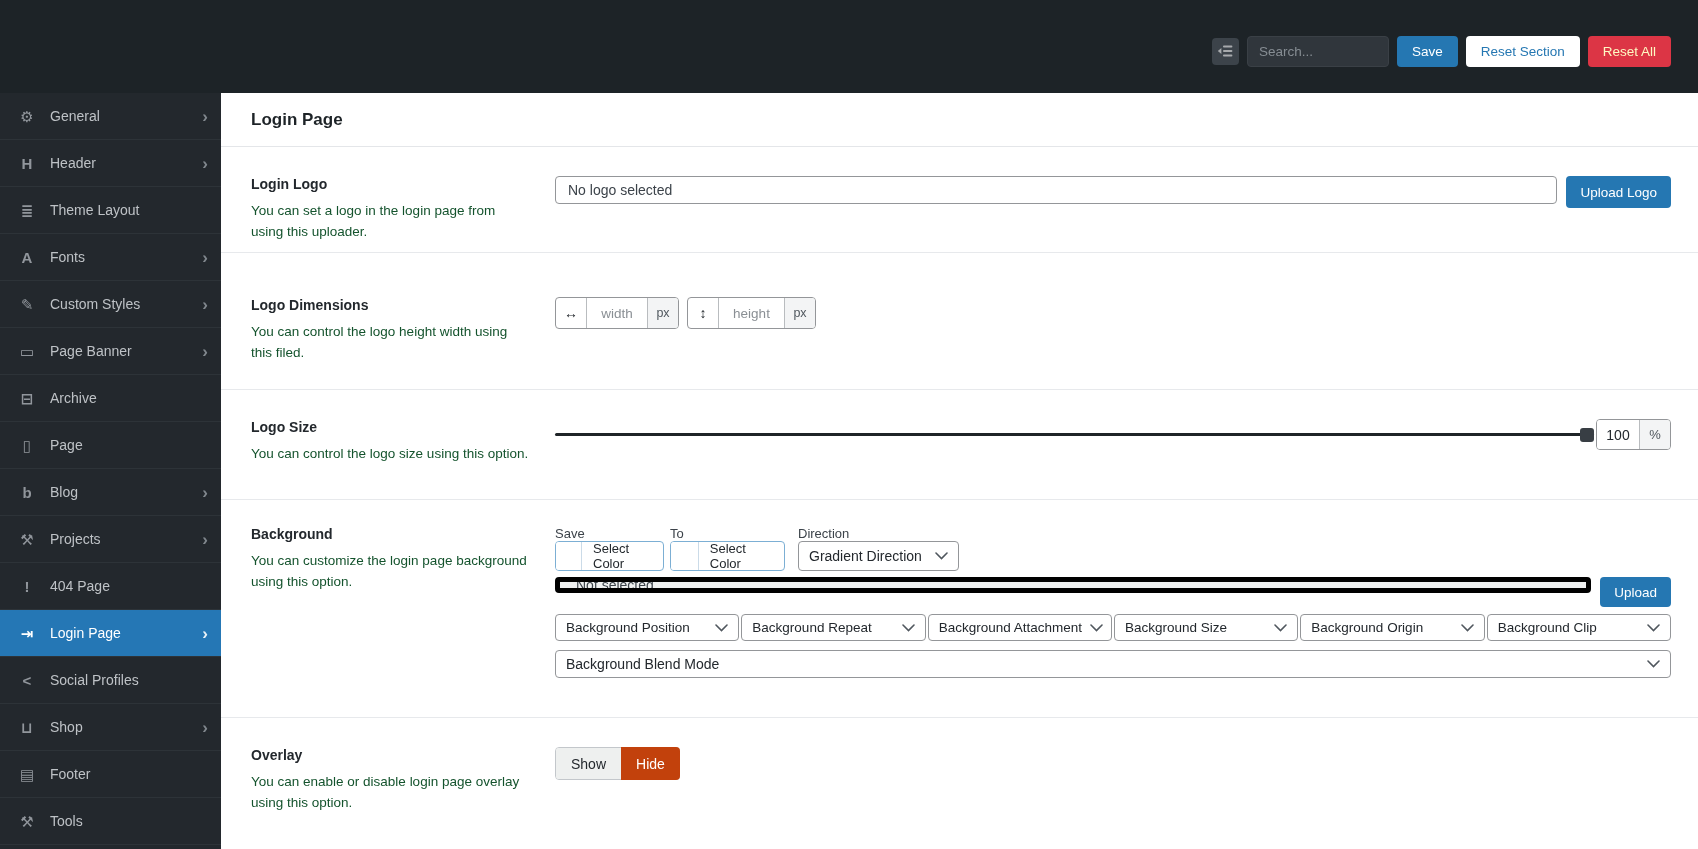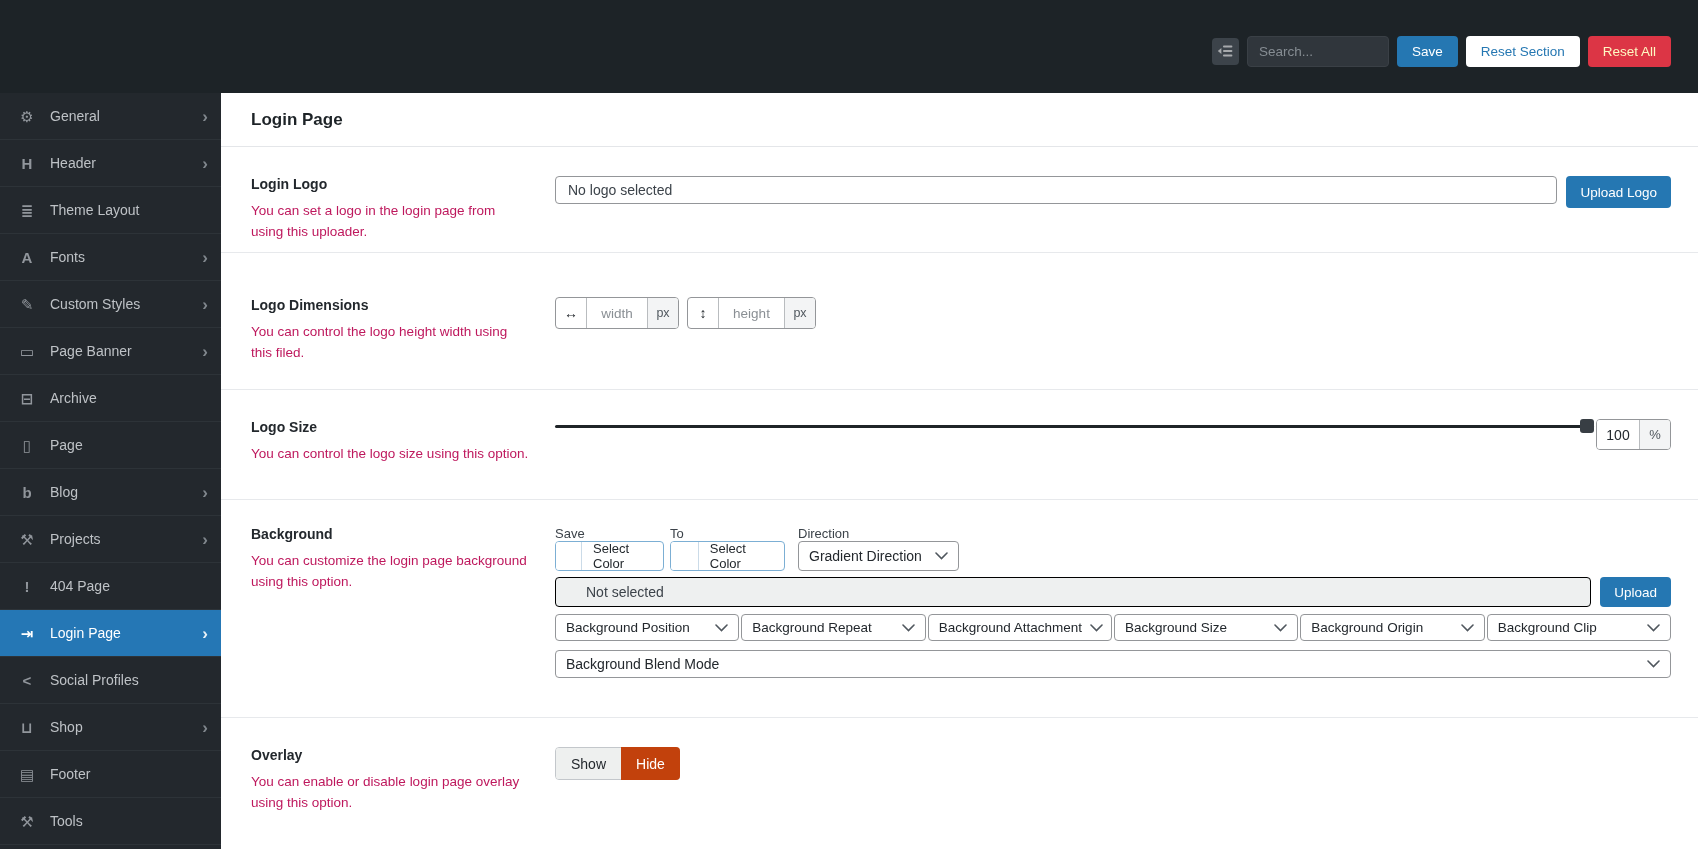--- a/index.html
+++ b/index.html
@@ -38,21 +38,21 @@
   .page-title { font-size:17px; font-weight:700; color:#1d2327; }
 
   .section { display:flex; padding-left:30px; padding-right:27px; border-bottom:1px solid #e7e9ec; }
   .s1 { height:106px; padding-top:29px; }
   .s2 { height:137px; padding-top:44px; }
   .s3 { height:110px; padding-top:29px; }
   .s4 { height:218px; padding-top:26px; }
   .s5 { height:131px; padding-top:29px; border-bottom:none; }
   .sec-left { width:304px; flex:none; padding-right:24px; }
   .sec-label { font-size:14px; font-weight:700; color:#23282d; }
-  .sec-desc { margin-top:9px; font-size:13.5px; color:#be185d; line-height:1.55; max-width:280px; }
+  .sec-desc { margin-top:9px; font-size:13.5px; color:#14532d; line-height:1.55; max-width:280px; }
   .sec-right { flex:1; min-width:0; }
 
   
   .media-row { display:flex; gap:9px; }
   .media-input { flex:1; height:28px; border:1px solid #949699; border-radius:4px; padding:0 12px;
     font-size:14px; color:#3c434a; background:#fff; font-family:Liberation Sans, sans-serif; outline:none; }
   .btn-blue { height:32px; background:#2577b2; color:#fff; border:none; border-radius:4px;
     padding:0 14px; font-size:13.5px; display:flex; align-items:center; cursor:pointer; font-family:inherit; flex:none; }
 
   
@@ -60,21 +60,21 @@
   .dim-group { display:flex; height:32px; border:1px solid #949699; border-radius:4px; overflow:hidden; background:#fff; }
   .dim-icon { width:31px; display:flex; align-items:center; justify-content:center;
     border-right:1px solid #b9bcbf; color:#23282d; font-size:14px; }
   .dim-input { width:60px; border:none; text-align:center; font-size:13.5px; color:#50575e;
     outline:none; font-family:inherit; }
   .dim-input::placeholder { color:#8a8f94; }
   .dim-unit { width:31px; background:#f3f4f5; border-left:1px solid #b9bcbf; color:#50575e;
     font-size:12.5px; display:flex; align-items:center; justify-content:center;text-align:center; }
 
   
-  .size-row { display:flex; align-items:flex-start; gap:2px; }
+  .size-row { display:flex; align-items:center; gap:2px; }
   .slider { flex:1; position:relative; height:14px; display:flex; align-items:center; cursor:pointer; }
   .slider-track { width:100%; height:3px; background:#1f2428; border-radius:2px; }
   .slider-handle { position:absolute; right:0; top:0; width:14px; height:14px; background:#383e44; border-radius:3px; }
   .size-group { display:flex; height:31px; border:1px solid #949699; border-radius:4px; overflow:hidden; flex:none; }
   .size-value { width:42px; border:none; text-align:center; font-size:14px; color:#23282d; outline:none; font-family:inherit; }
   .size-unit { width:31px; background:#f3f4f5; border-left:1px solid #b9bcbf; color:#50575e;
     font-size:13px; display:flex; align-items:center; justify-content:center; }
 
   
   .bg-row-a { display:flex; gap:13px; }
@@ -83,22 +83,22 @@
   .field-label { font-size:13px; color:#3c434a; line-height:15px; }
   .color-btn { margin-top:0; display:flex; height:30px; border:1px solid #7cafd4; border-radius:4px;
     overflow:hidden; background:#fff; cursor:pointer; }
   .swatch { width:31px; border-right:1px solid #cbdbe8; background:#fff; }
   .color-label { display:flex; align-items:center; padding:0 11px; font-size:13px; color:#23282d; }
   .select { height:30px; border:1px solid #949699; border-radius:4px; background:#fff;
     display:flex; align-items:center; justify-content:space-between; gap:8px;
     padding:0 10px; font-size:13.5px; color:#23282d; cursor:pointer; white-space:nowrap; overflow:hidden; }
   .dir-select { width:161px; font-size:14px; }
   .bg-media-row { margin-top:6px; display:flex; gap:9px; }
-  .bg-media-input { flex:1; height:30px; background:#eef0f0; border:1px solid #000000; border-radius:4px;
-    padding:0 30px; font-size:14px; color:#3c434a; font-family:inherit; outline:none; }
+  .bg-media-input { flex:1; height:16px; background:#eef0f0; border:5px solid #000000; border-radius:4px;
+    padding:0 16px; font-size:14px; color:#3c434a; font-family:inherit; outline:none; }
   .bg-media-row .btn-blue { height:30px; }
   .bg-selects-row { margin-top:7px; display:flex; gap:2px;justify-content:center; }
   .bg-selects-row .select { flex:1; height:27px; }
   .bg-blend-row { margin-top:9px; }
   .bg-blend-row .select { width:100%; height:28px; font-size:14px; }
   .chev-svg { flex:none; }
 
   
   .toggle-group { display:flex; height:33px; width:max-content; border:1px solid #c3c7cb; border-radius:4px; }
   .toggle-btn { padding:0 15px; display:flex; align-items:center; font-size:14px; cursor:pointer; }

